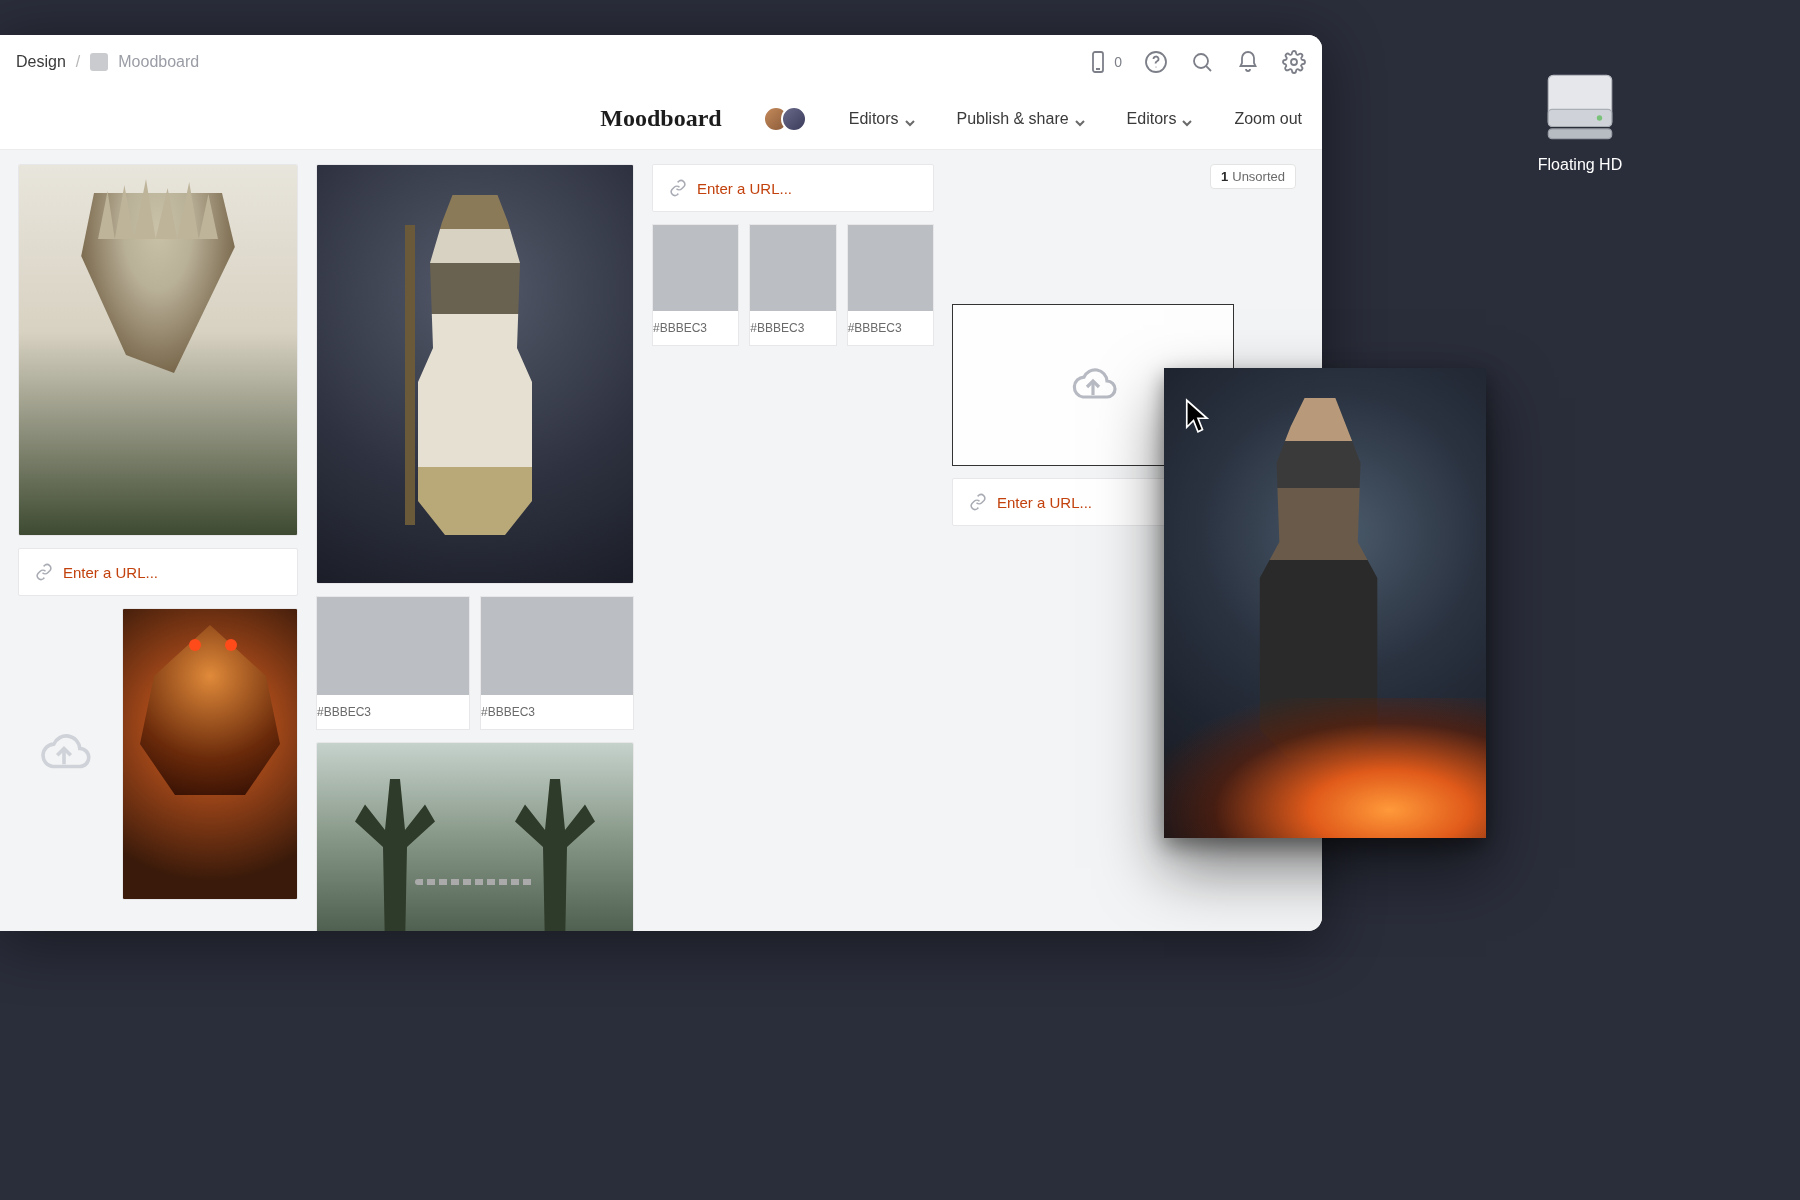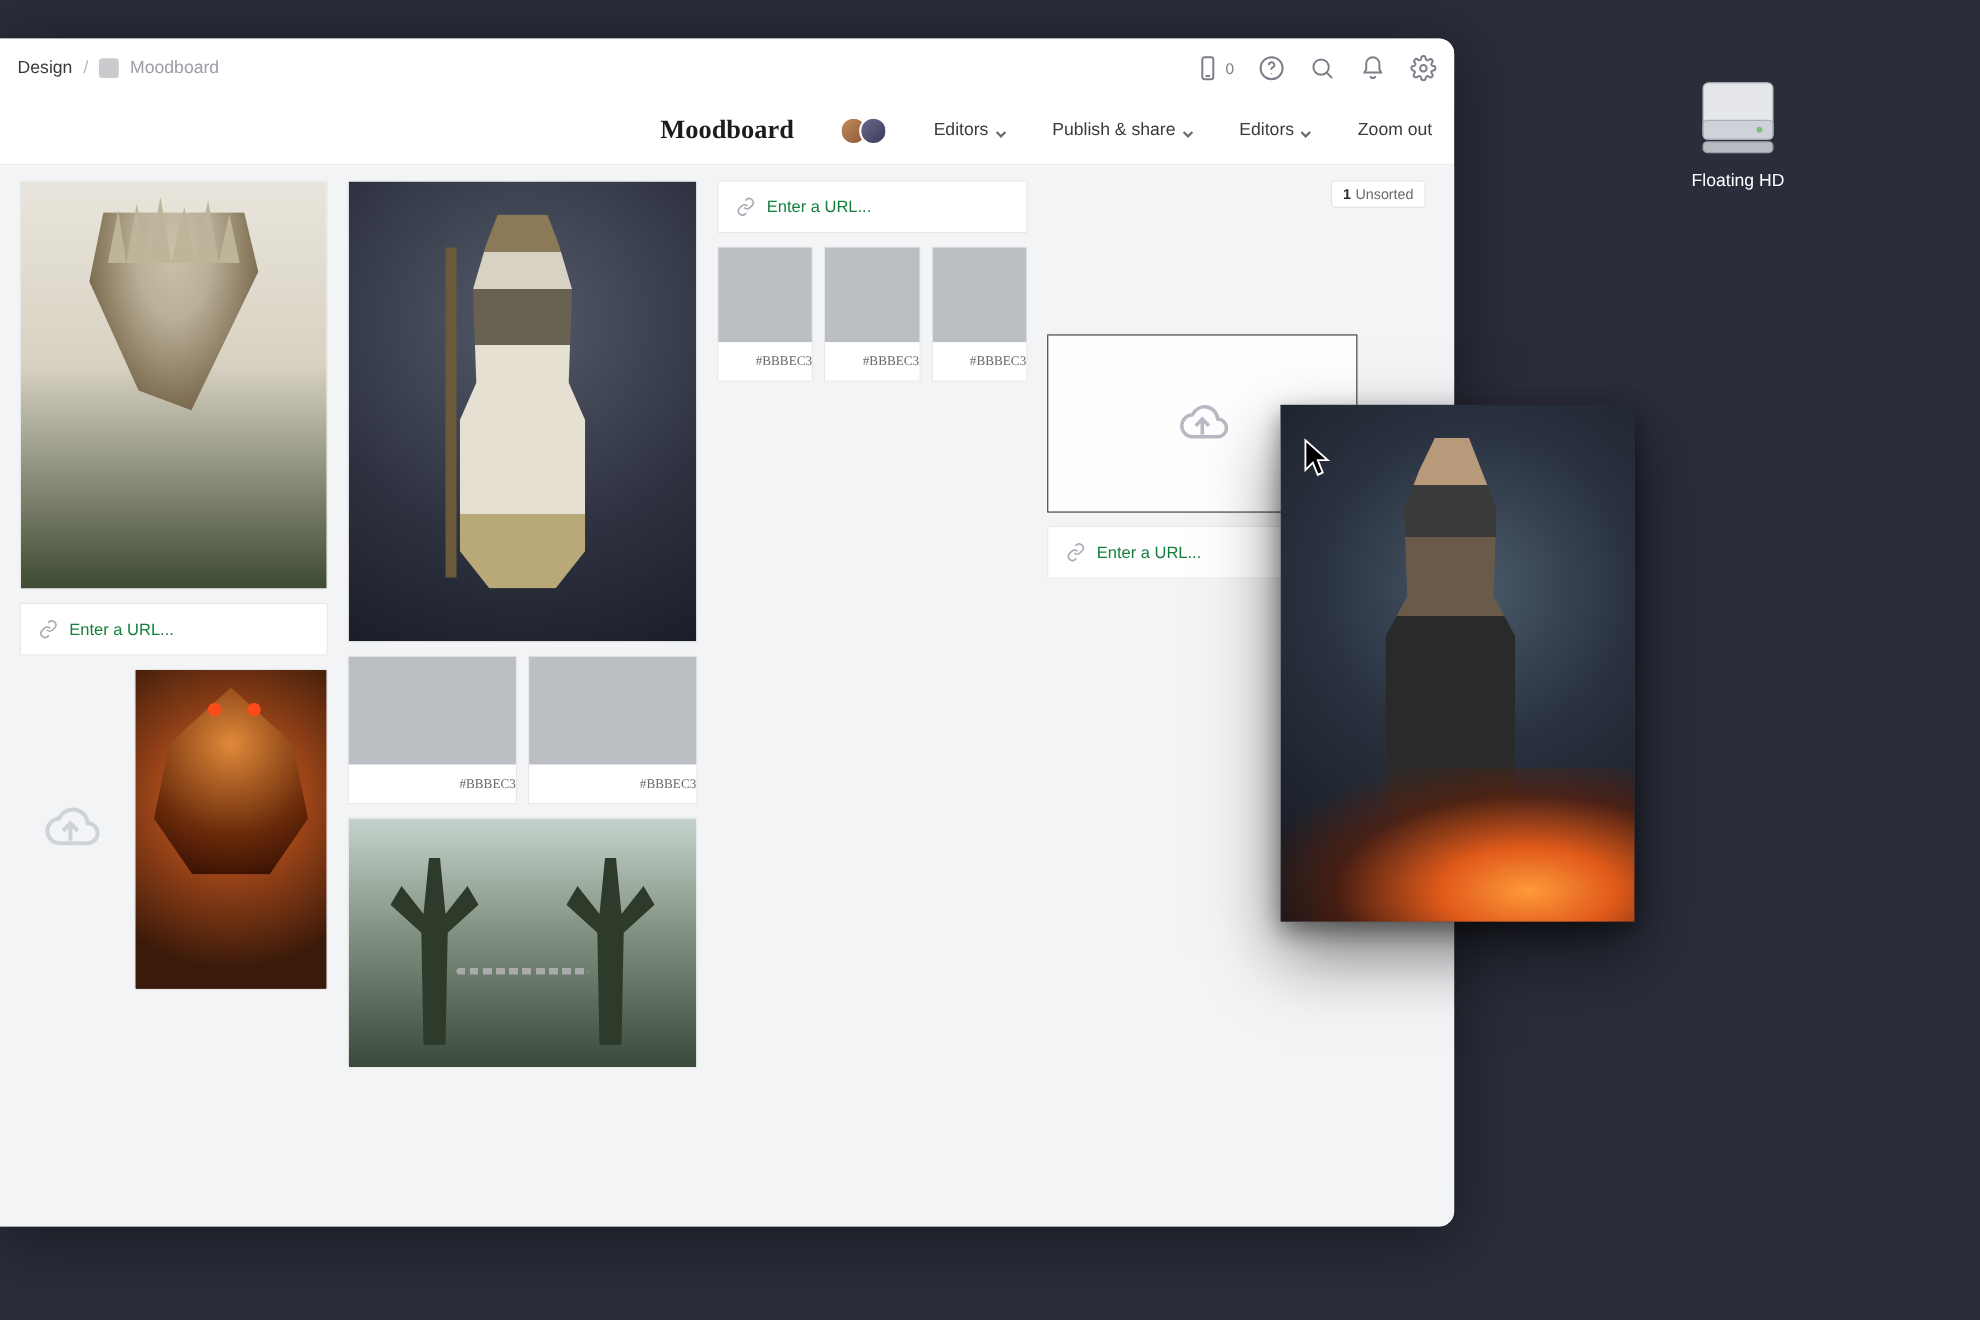--- a/index.html
+++ b/index.html
@@ -6,21 +6,21 @@
   html, body { width: 1800px; height: 1200px; overflow: hidden; font-family: -apple-system, BlinkMacSystemFont, "Segoe UI", Helvetica, Arial, sans-serif; }
   .desktop {
     width: 1800px; height: 1200px;
     background: #2a2d3a;
     position: relative;
   }
   
   .app-window {
     position: absolute;
     left: 0; top: 35px;
-    width: 1322px; height: 1080px;
+    width: 1322px; height: 896px;
     background: #fff;
     border-radius: 0 14px 14px 0;
     box-shadow: 0 10px 60px rgba(0,0,0,0.45);
     overflow: hidden;
   }
   .topbar {
     height: 53px;
     display: flex; align-items: center;
     padding: 0 16px;
     background: #fff;
@@ -66,26 +66,26 @@
   .col { display: flex; flex-direction: column; gap: 12px; }
   .col1 { width: 280px; }
   .col2 { width: 318px; }
   .col3 { width: 282px; }
   .col4 { width: 282px; }
   .card { background: #fff; border: 1px solid #e7e7ea; border-radius: 2px; overflow: hidden; }
   .img-card { background: #fff; }
   .url-input { display: flex; align-items: center; gap: 10px; padding: 14px 16px; background: #fff; }
   .url-input .link-ico { width: 18px; height: 18px; color: #a8abb3; }
   .url-input .link-ico svg { width: 18px; height: 18px; stroke: currentColor; fill: none; stroke-width: 2; }
-  .url-input span { color: #15803d; font-size: 15px; }
+  .url-input span { color: #c2410c; font-size: 15px; }
   .caption { padding: 14px 16px; font-size: 14px; color: #3a3a3a; border-top: 1px solid #eee; background:#fff;}
   .swatch-grid { display: flex; gap: 10px; }
   .swatch-card { flex: 1; background: #fff; border: 1px solid #e7e7ea; display: flex; flex-direction: column; }
   .swatch { height: 86px; background: #bbbec3; }
-  .swatch-label { padding: 10px 0; text-align: right; font-size: 12px; color: #6a6a6a; font-family: Liberation Serif, serif; }
+  .swatch-label { padding: 10px 0; text-align: left; font-size: 12px; color: #6a6a6a; }
   .swatch-grid.two .swatch { height: 98px; }
   .upload-zone {
     border: 1px solid #333;
     background: #fefefe;
     height: 162px;
     display: flex; align-items: center; justify-content: center;
   }
   .upload-zone svg { width: 48px; height: 48px; stroke: #b7bac2; fill: none; stroke-width: 1.6; }
   .upload-zone.soft { border: none; background: transparent; height: 300px; }
   .upload-zone.soft svg { stroke: #cfd2d8; width: 54px; height: 54px; }

